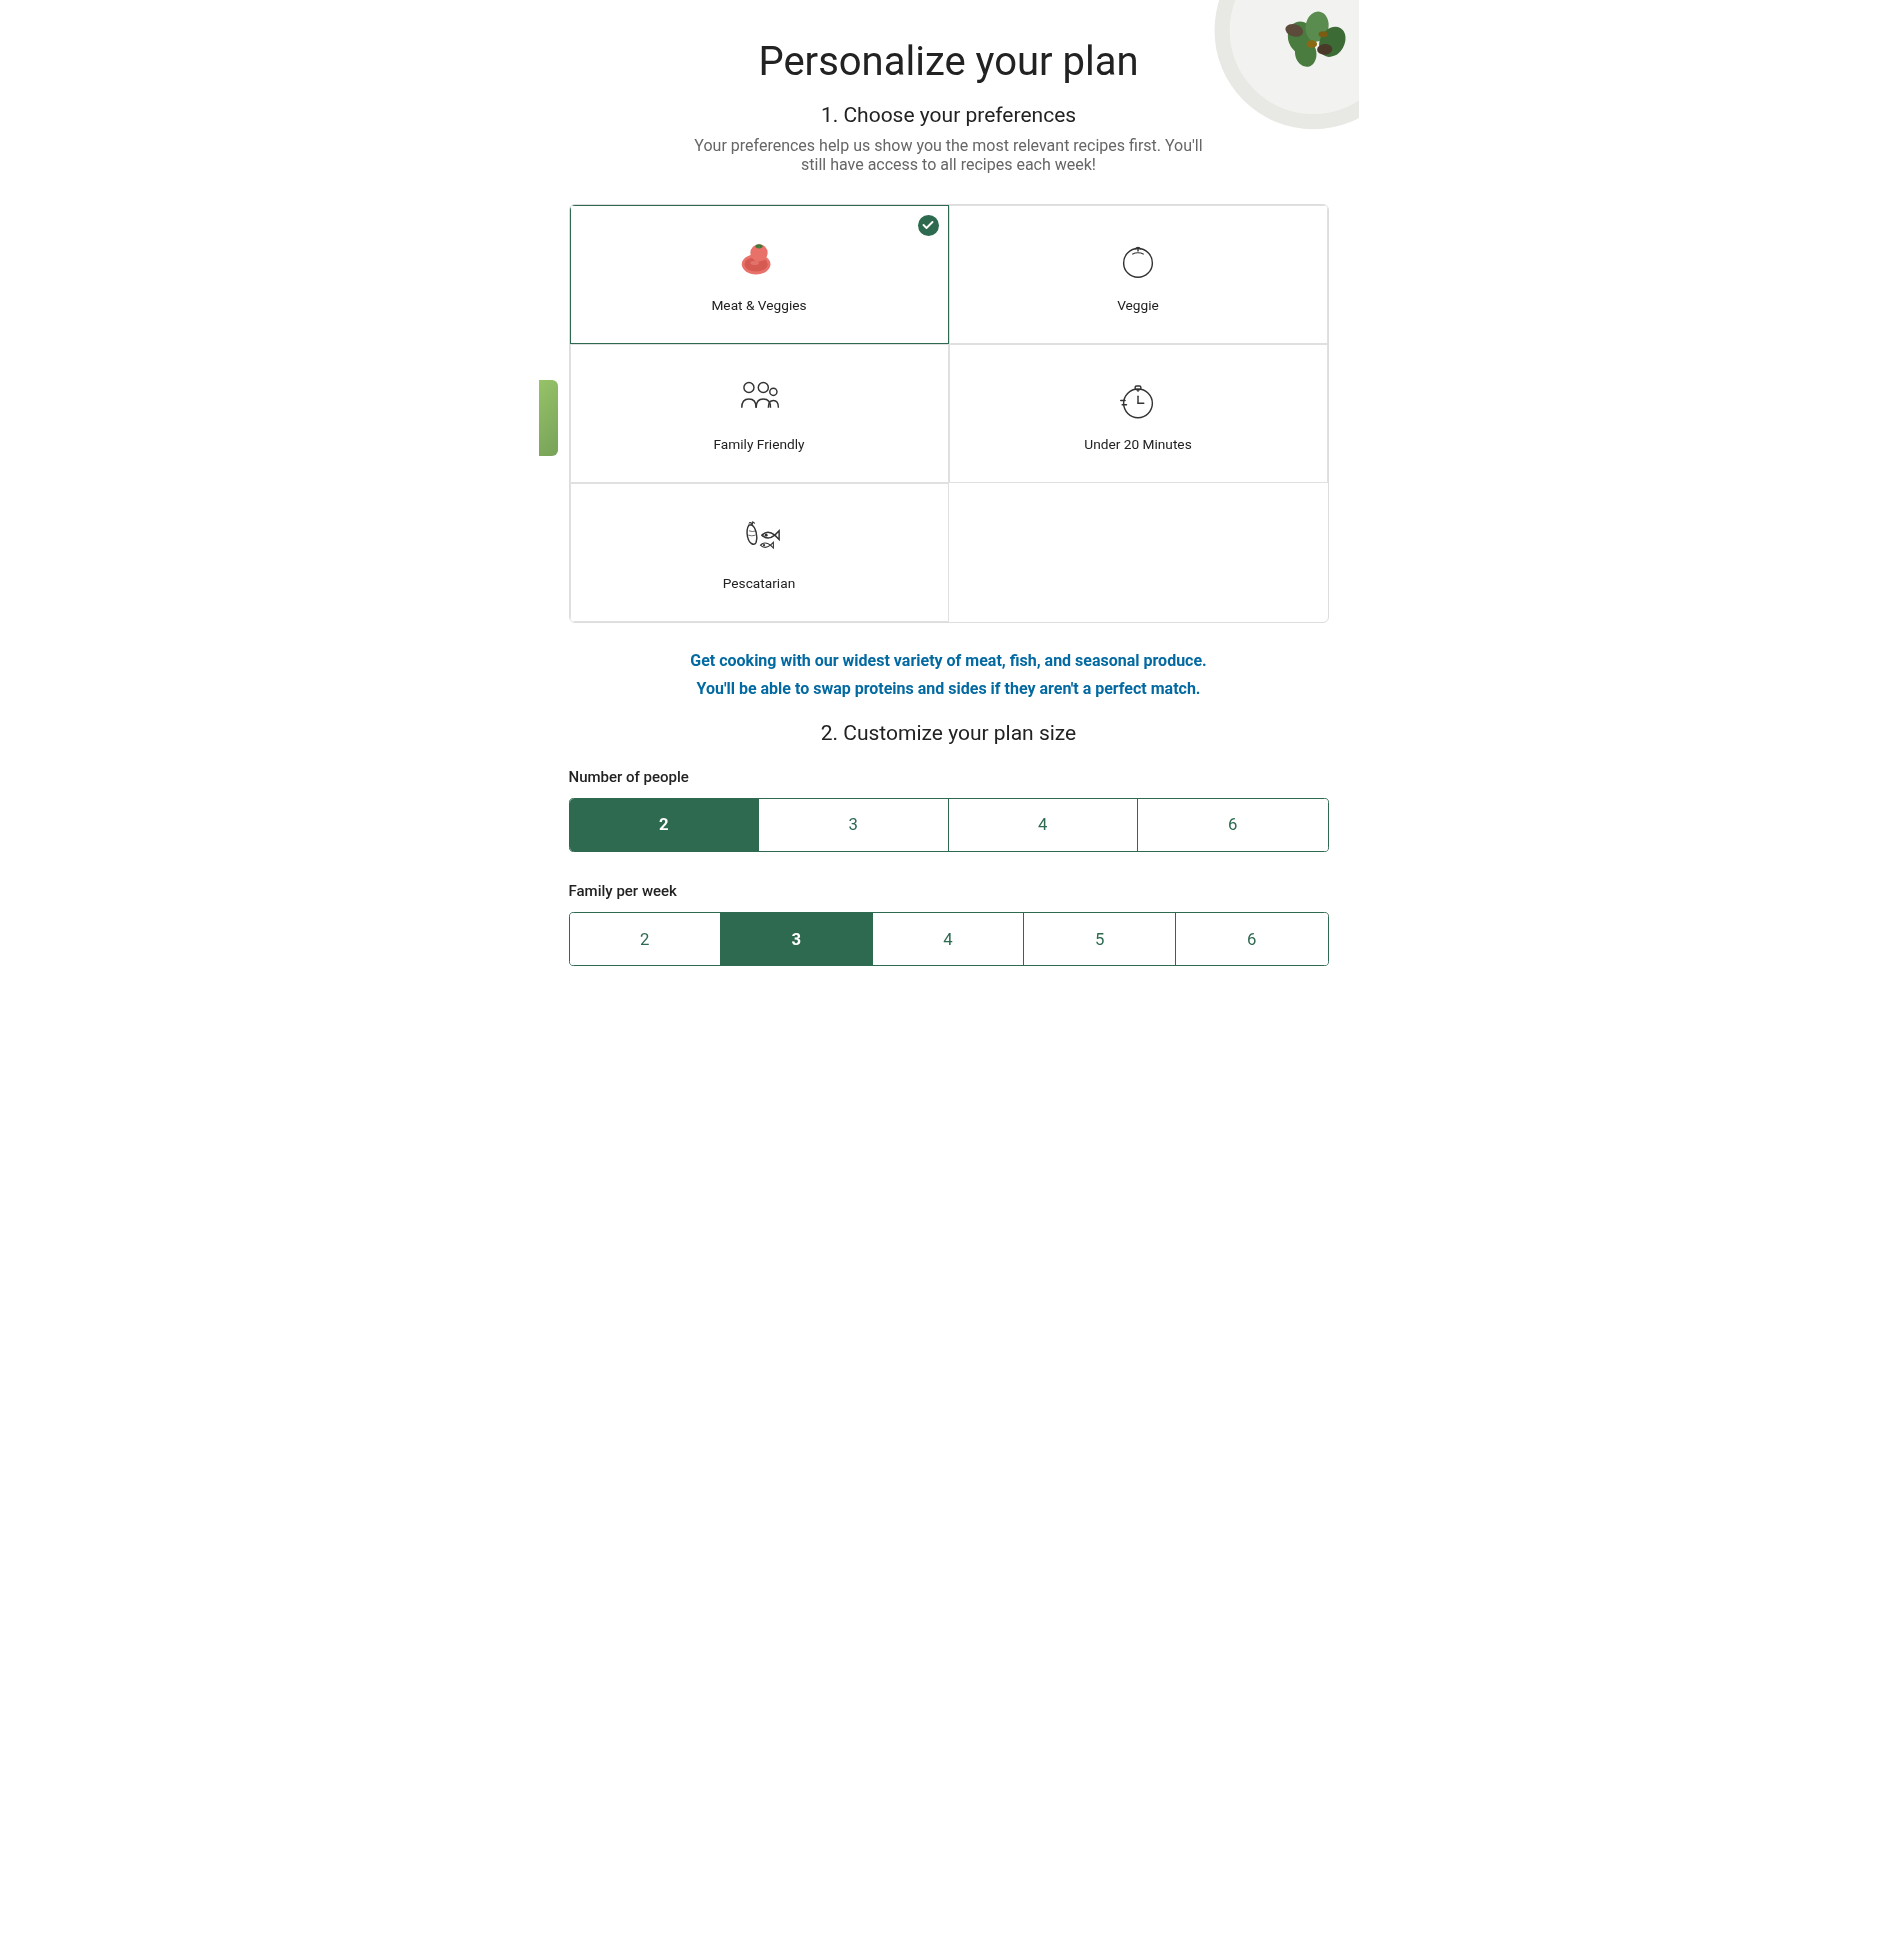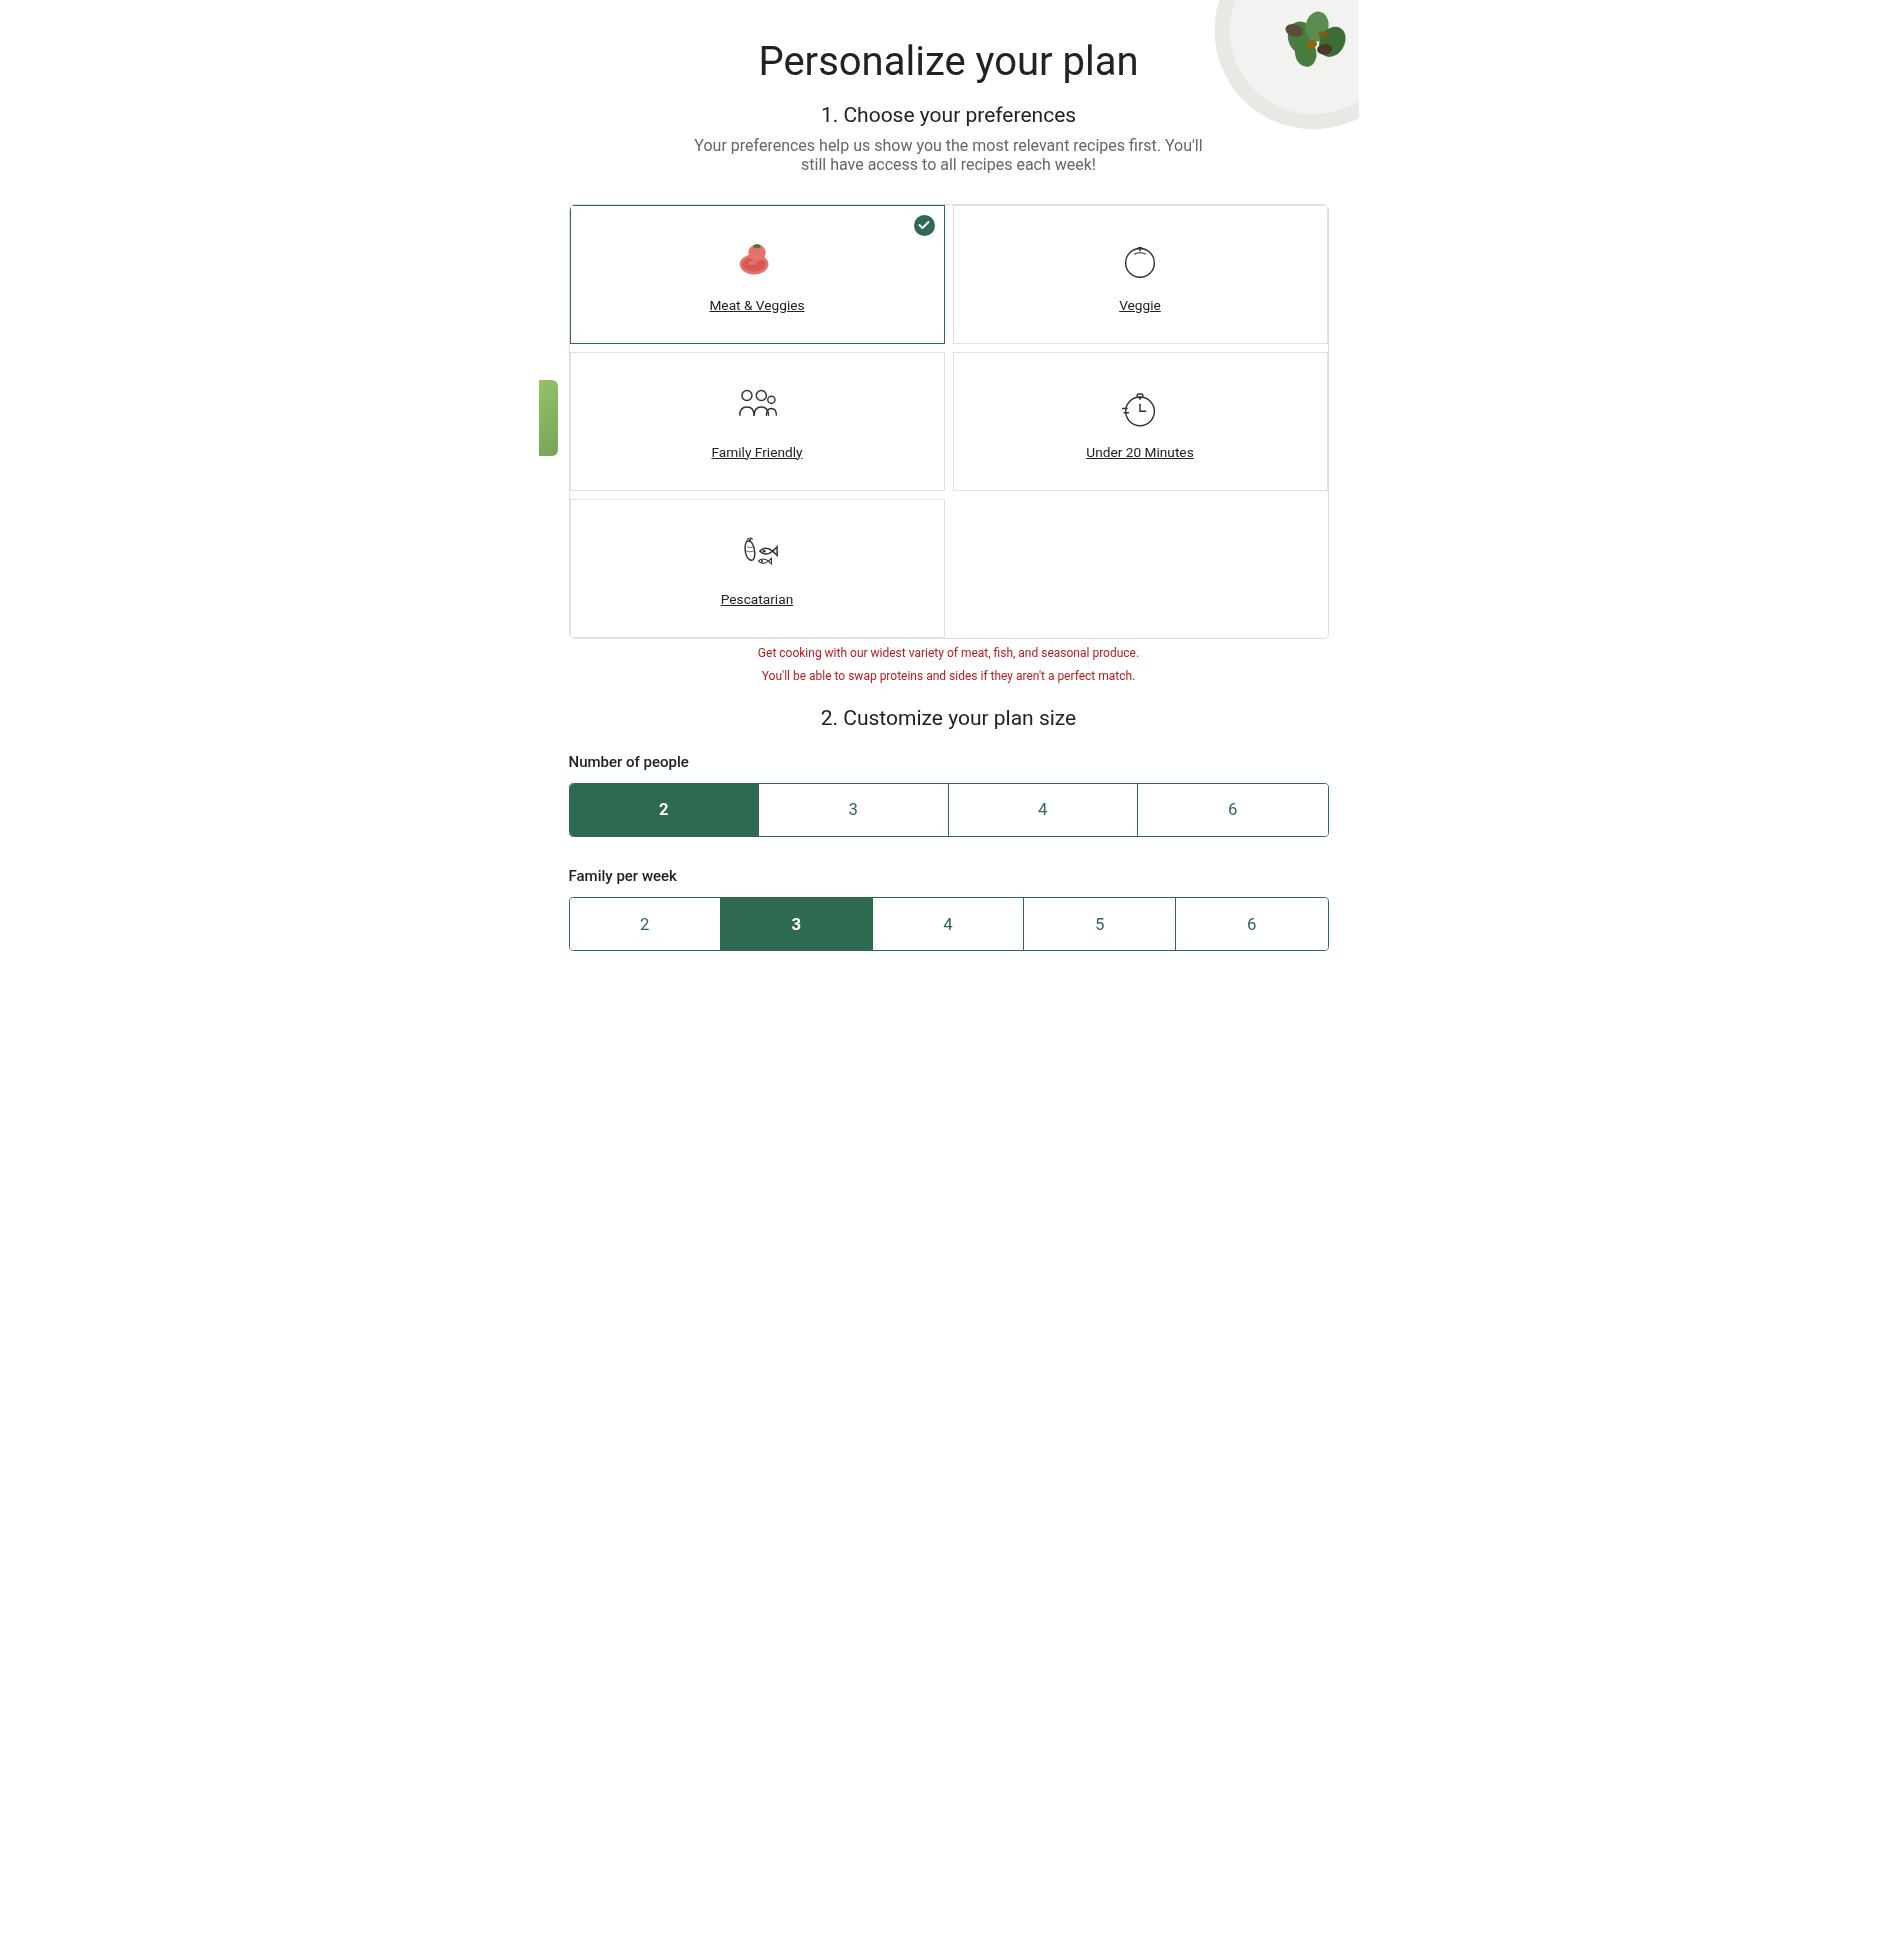--- a/index.html
+++ b/index.html
@@ -51,26 +51,25 @@
       margin-bottom: 30px;
       max-width: 531px;
       margin-left: auto;
       margin-right: auto;
     }
 
     
     .preferences-grid {
       display: grid;
       grid-template-columns: 1fr 1fr;
-      gap: 8px;
+      gap: 0;
       border: 0.8px solid #ddd;
       border-radius: 6px;
       overflow: hidden;
-      margin-bottom: 7px;
-      text-decoration: underline;
+      margin-bottom: 28px;
     }
 
     .pref-card {
       display: flex;
       flex-direction: column;
       align-items: center;
       justify-content: center;
       padding: 30px 15px;
       border: 0.8px solid #e0e0e0;
       cursor: pointer;
@@ -114,23 +113,24 @@
     }
 
     .check-badge svg {
       width: 12px;
       height: 12px;
     }
 
     
     .description-text {
       text-align: center;
-      font-size: 12px;
-      color: #b91c1c;
+      font-size: 16px;
+      color: #0369a1;
       margin-bottom: 9px;
+      font-weight: bold;
     }
 
     
     .plan-size-section {
       margin-top: 23px;
     }
 
     .plan-size-title {
       text-align: center;
       font-size: 21px;

